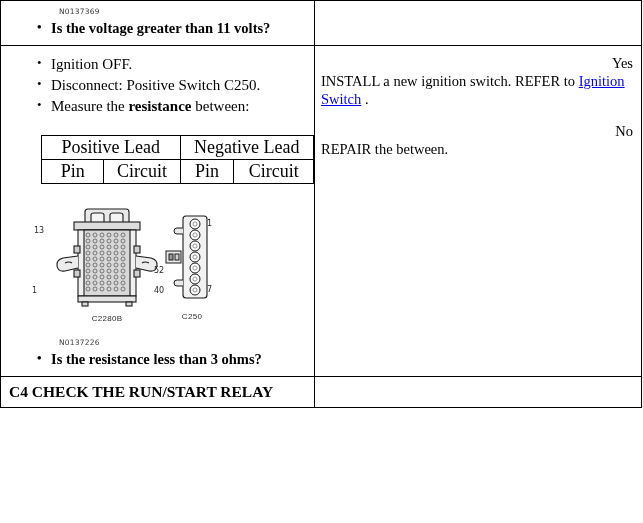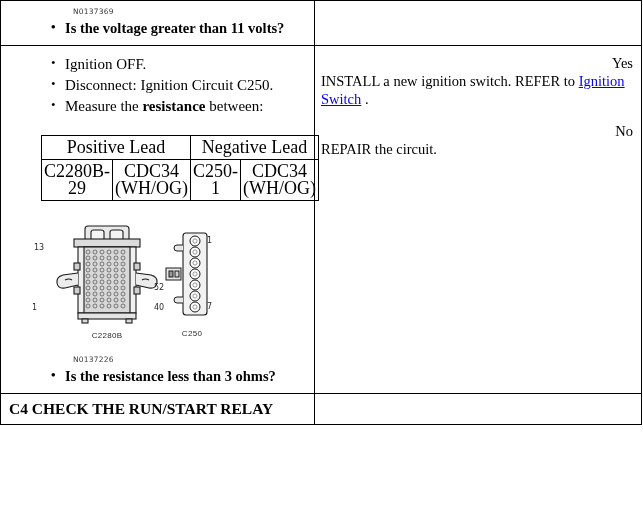--- a/index.html
+++ b/index.html
@@ -32,21 +32,21 @@
   .diag-table td {
     border: 1px solid #000000;
     vertical-align: top;
     padding: 0;
   }
   .col-left  { width: 313px; }
   .col-right { width: 326px; }
 
   
   .cell-pad {
-    padding: 4px 6px 6px 20px;
+    padding: 4px 6px 6px 6px;
   }
 
   .ref-id {
     font-family: "DejaVu Sans", sans-serif;
     font-size: 7.5px;
     color: #3b3b3b;
     letter-spacing: 0.2px;
     margin: 2px 0 2px 52px;
   }
 
@@ -163,38 +163,38 @@
       <td class="col-right"></td>
     </tr>
 
 
     <tr>
       <td class="col-left">
 
         <div class="cell-pad" style="padding-top:8px;">
           <ul class="steps">
             <li>Ignition OFF.</li>
-            <li>Disconnect: Ignition Circuit C250.</li>
+            <li>Disconnect: Positive Switch C250.</li>
             <li>Measure the
               <b>resistance</b> between:</li>
           </ul>
         </div>
 
         <div class="lead-wrap">
           <table class="lead">
             <tbody>
                   <tr>
               <td colspan="2" class="w-pin">Positive Lead</td>
               <td colspan="2">Negative Lead</td>
             </tr>
             <tr>
-              <td>C2280B-29</td>
-              <td>CDC34 (WH/OG)</td>
-              <td>C250-1</td>
-              <td>CDC34 (WH/OG)</td>
+              <td class="w-pin">Pin</td>
+              <td class="w-ckt">Circuit</td>
+              <td class="w-pin2">Pin</td>
+              <td class="w-ckt2">Circuit</td>
             </tr>
           </tbody>
               </table>
         </div>
 
         <div class="conn-area">
 
           <div class="svgholder" style="left:48px; top:0;">
             <svg width="116" height="100" viewBox="0 0 116 100">
               <g fill="none" stroke="#1a1a1a" stroke-width="1.1">
@@ -346,21 +346,21 @@
       </td>
 
       <td class="col-right">
         <div class="yesno-block">
           <div class="yesno-label">Yes</div>
           <div class="yesno-body">
             <span>INSTALL a new ignition switch. REFER to </span><a class="link">Ignition Switch</a><span> .</span>
           </div>
           <div class="gap"></div>
           <div class="yesno-label">No</div>
-          <div class="yesno-body">REPAIR the circuit.</div>
+          <div class="yesno-body">REPAIR the between.</div>
         </div>
       </td>
     </tr>
 
     <tr>
       <td class="col-left">
         <div class="section-head">C4 CHECK THE RUN/START RELAY</div>
       </td>
       <td class="col-right"></td>
     </tr>

